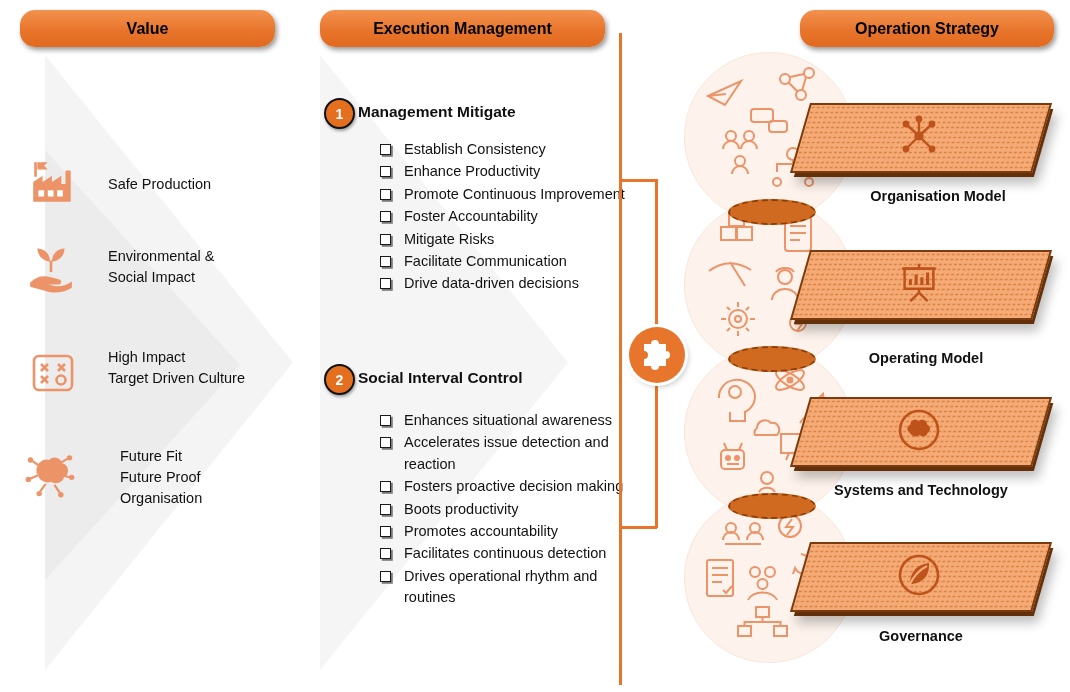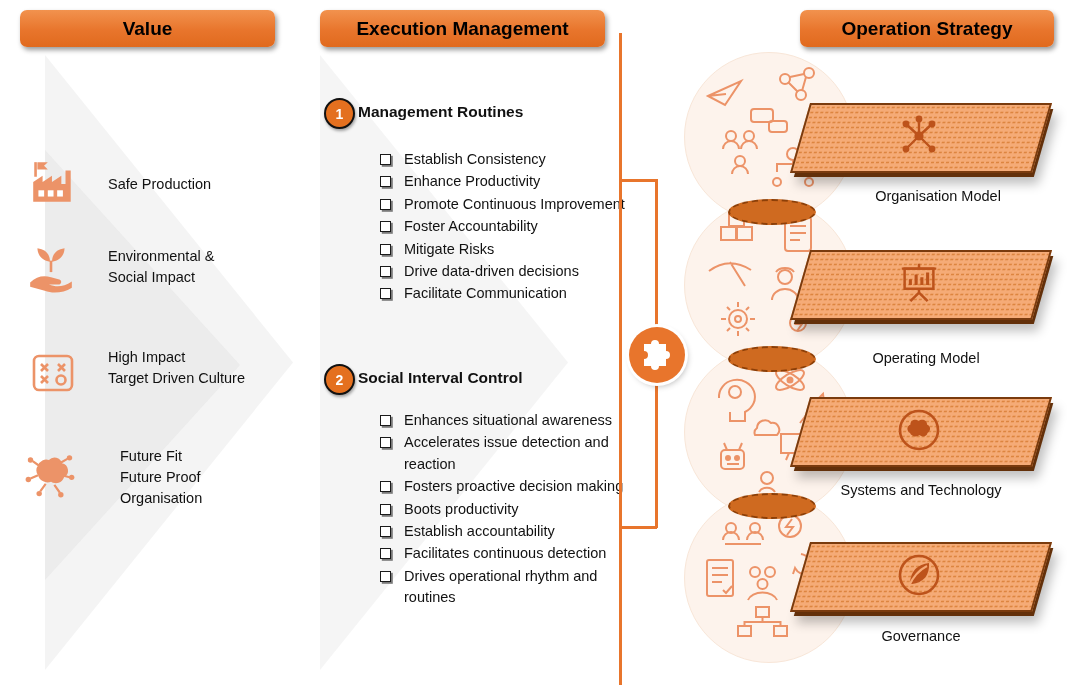--- a/index.html
+++ b/index.html
@@ -1,24 +1,24 @@
 <!DOCTYPE html>
 <html><head>
 <meta charset="utf-8">
 <style>
   html,body{margin:0;padding:0}
   body{font-family:"Liberation Sans",sans-serif;background:#fff;color:#111}
   #canvas{position:relative;width:1070px;height:692px;background:#fff;overflow:hidden}
   .abs{position:absolute}
   .tri{position:absolute;clip-path:polygon(0 0,100% 50%,0 100%);background:#ececec}
-  .hdr{position:absolute;height:37px;border-radius:7px;
+  .hdr{position:absolute;height:37px;border-radius:15px;
        background:linear-gradient(180deg,#f2924e 0%,#e8752c 55%,#e06a1e 100%);
        box-shadow:2px 3px 5px rgba(0,0,0,.4);
        display:flex;align-items:center;justify-content:center;
-       font-weight:bold;font-size:19px;color:#000}
+       font-weight:bold;font-size:16px;color:#000}
   .vitem-label{position:absolute;font-size:14.5px;line-height:21px;white-space:pre-line}
   .num-badge{position:absolute;width:27px;height:27px;border-radius:50%;background:#e4701f;
        border:2.5px solid #111;color:#fff;font-weight:bold;font-size:14px;
        display:flex;align-items:center;justify-content:center;box-shadow:1px 2px 3px rgba(0,0,0,.35)}
   .exec-title{position:absolute;font-weight:bold;font-size:15.5px}
   .checklist{position:absolute;display:flex;flex-direction:column}
   .chk-item{display:flex;margin-bottom:1px}
   .chk-box{flex:none;width:9px;height:9px;border:1.6px solid #1a1a1a;box-shadow:1.8px 1.8px 0 #7a7a7a;
        margin:5px 13px 0 1px;background:#fff}
   .chk-text{font-size:14.5px;line-height:21.4px}
@@ -31,21 +31,21 @@
   .cluster{position:absolute;width:150px;height:150px;z-index:2}
   .dash-ellipse{position:absolute;width:84px;height:22px;border-radius:50%;
        background:#cf6a20;border:2px dashed #8d3f07;z-index:3}
   .para{position:absolute;width:238px;height:66px;transform:skewX(-16deg);
        background-color:#f5ab77;
        background-image:radial-gradient(#dd8540 1.1px,transparent 1.1px);
        background-size:5px 5px;
        border:2px solid #7a3b0e;
        box-shadow:4px 5px 0 -1px #63300a, 9px 11px 10px rgba(0,0,0,.25);z-index:4}
   .para-icon{position:absolute;width:56px;height:56px;display:flex;align-items:center;justify-content:center;z-index:5}
-  .op-label{position:absolute;transform:translateX(-50%);font-weight:normal;font-size:14.5px;white-space:nowrap;z-index:5}
+  .op-label{position:absolute;transform:translateX(-50%);font-weight:bold;font-size:14.5px;white-space:nowrap;z-index:5}
 </style>
 </head>
 <body>
 
 <div id="canvas">
 
   <div class="tri" style="left:45px;top:55px;width:248px;height:615px;opacity:.6"></div>
   <div class="tri" style="left:45px;top:150px;width:195px;height:430px;background:#e4e4e4;opacity:.5"></div>
   <div class="tri" style="left:320px;top:55px;width:248px;height:615px;opacity:.55"></div>
 
@@ -110,23 +110,23 @@
       </g>
     </svg>
   </div>
   <div class="vitem-label" style="left:120px;top:446px">Future Fit
 Future Proof
 Organisation</div>
 
   <div class="num-badge" style="left:324px;top:98px">
     <span>1</span>
   </div>
-  <div class="exec-title" style="left:358px;top:103px">Management Routines</div>
-
-  <div class="checklist" style="left:379px;top:149px;width:292px">
+  <div class="exec-title" style="left:358px;top:103px">Management Mitigate</div>
+
+  <div class="checklist" style="left:379px;top:139px;width:292px">
     <div class="chk-item">
         <span class="chk-box"></span>
         <span class="chk-text">Establish Consistency</span>
       </div>
     <div class="chk-item">
         <span class="chk-box"></span>
         <span class="chk-text">Enhance Productivity</span>
       </div>
     <div class="chk-item">
         <span class="chk-box"></span>
@@ -135,25 +135,25 @@
     <div class="chk-item">
         <span class="chk-box"></span>
         <span class="chk-text">Foster Accountability</span>
       </div>
     <div class="chk-item">
         <span class="chk-box"></span>
         <span class="chk-text">Mitigate Risks</span>
       </div>
     <div class="chk-item">
         <span class="chk-box"></span>
+        <span class="chk-text">Facilitate Communication</span>
+      </div>
+    <div class="chk-item">
+        <span class="chk-box"></span>
         <span class="chk-text">Drive data-driven decisions</span>
-      </div>
-    <div class="chk-item">
-        <span class="chk-box"></span>
-        <span class="chk-text">Facilitate Communication</span>
       </div>
   </div>
 
   <div class="num-badge" style="left:324px;top:364px">
     <span>2</span>
   </div>
   <div class="exec-title" style="left:358px;top:369px">Social Interval Control</div>
 
   <div class="checklist" style="left:379px;top:410px;width:268px">
     <div class="chk-item">
@@ -167,21 +167,21 @@
     <div class="chk-item">
         <span class="chk-box"></span>
         <span class="chk-text">Fosters proactive decision making</span>
       </div>
     <div class="chk-item">
         <span class="chk-box"></span>
         <span class="chk-text">Boots productivity</span>
       </div>
     <div class="chk-item">
         <span class="chk-box"></span>
-        <span class="chk-text">Establish accountability</span>
+        <span class="chk-text">Promotes accountability</span>
       </div>
     <div class="chk-item">
         <span class="chk-box"></span>
         <span class="chk-text">Facilitates continuous detection</span>
       </div>
     <div class="chk-item">
         <span class="chk-box"></span>
         <span class="chk-text">Drives operational rhythm and routines</span>
       </div>
   </div>

